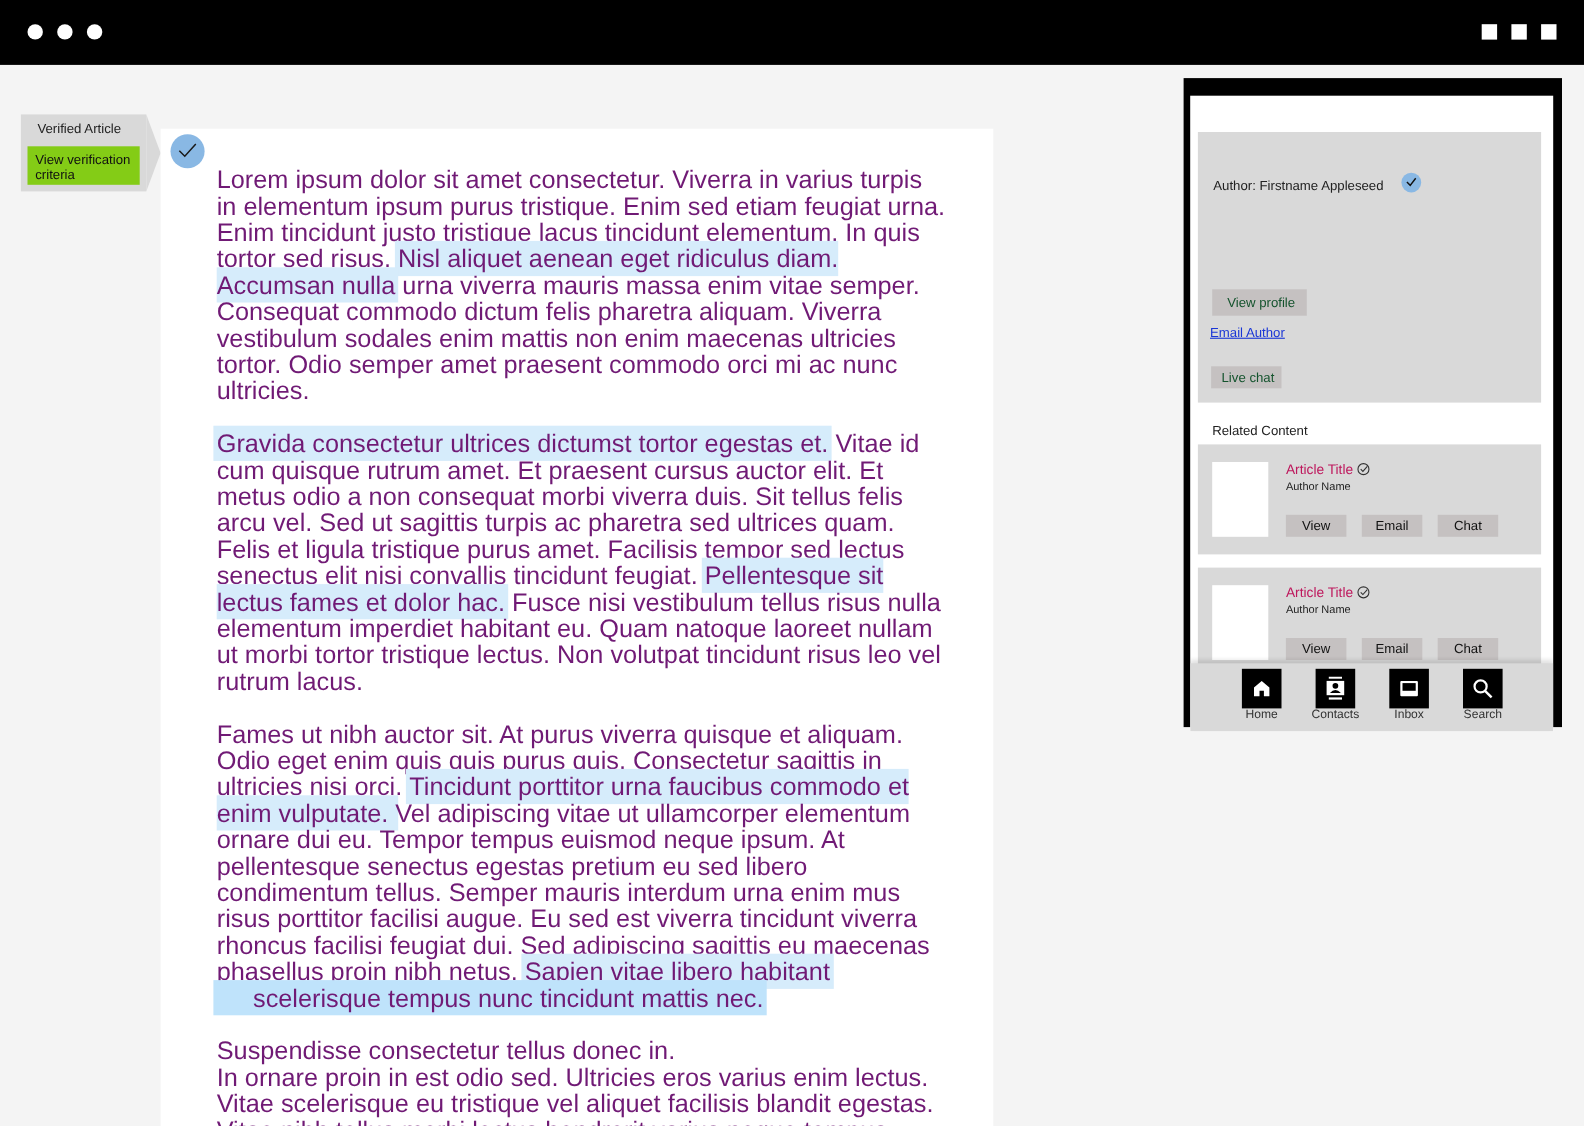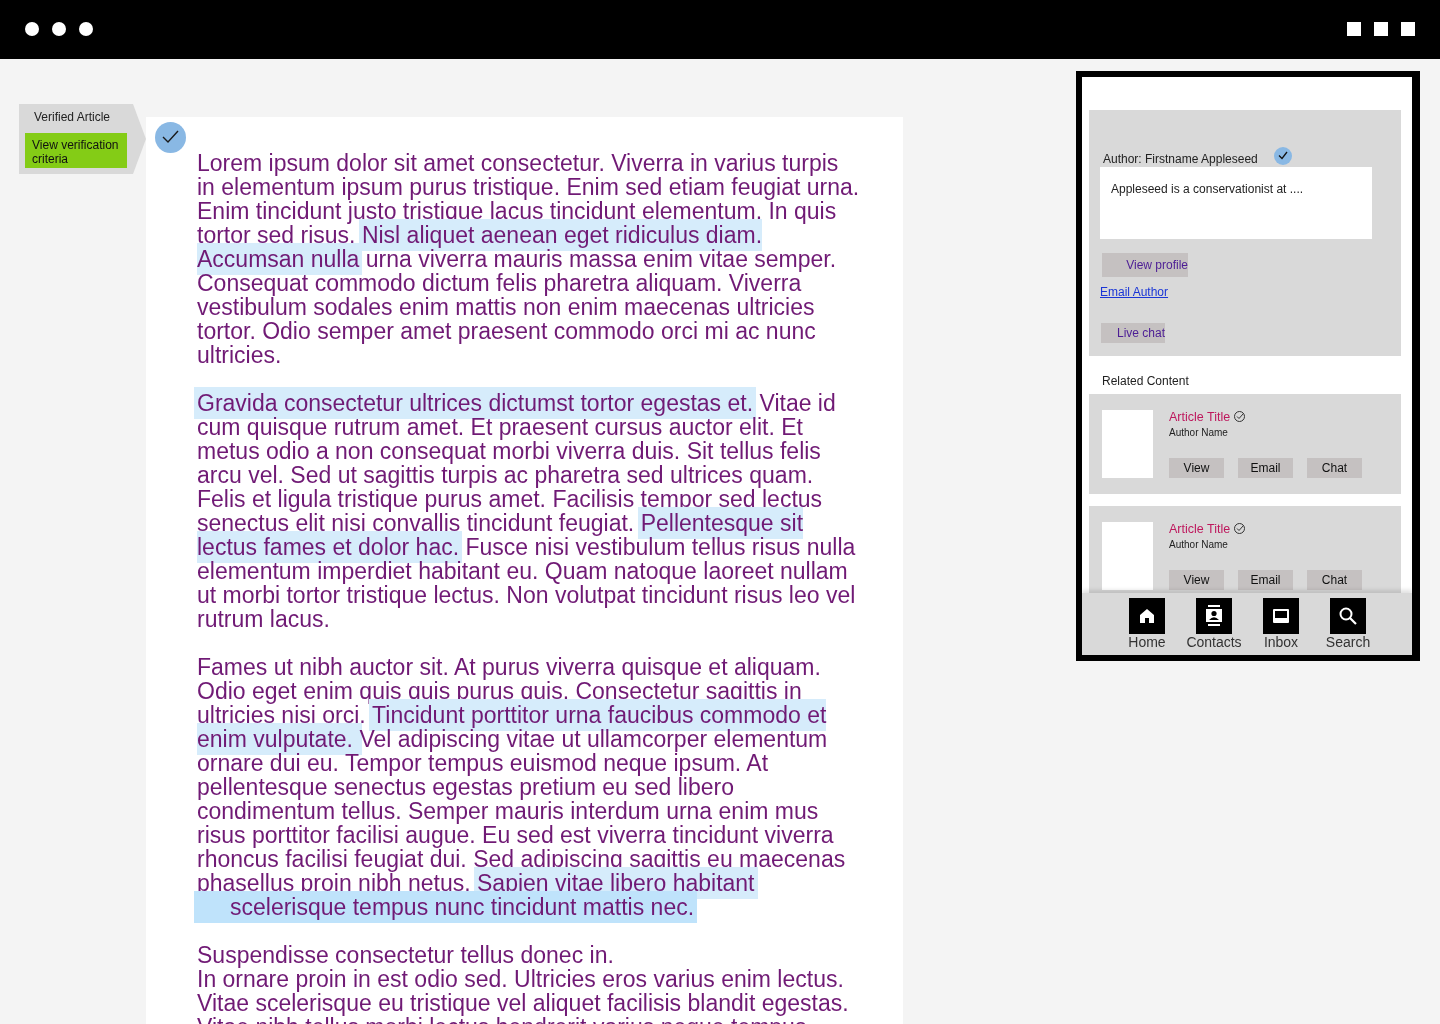--- a/index.html
+++ b/index.html
@@ -23,45 +23,45 @@
   .article { position: absolute; left: 146px; top: 117px; width: 757px; height: 907px; background: #fff; }
   .check-badge { position: absolute; left: 155px; top: 122px; width: 31px; height: 31px; border-radius: 50%; background: #89b8e4; }
   .check-badge svg { position: absolute; left: 7px; top: 8px; }
   .article-body { position: absolute; left: 197px; top: 151px; width: 665px; font-size: 23px; line-height: 24px; color: #701a75; }
   .article-body p { margin-bottom: 24px; }
   .hl { background: #d6ecfb; padding: 3px 3px; margin: 0 -3px; }
   .hl.strong { background: #bfe3fb; padding-left: 36px; }
 
   
   .phone { position: absolute; left: 1076px; top: 71px; width: 344px; height: 590px; background: #000; }
-  .phone-screen { position: absolute; left: 6px; top: 6px; width: 330px; height: 578px; background: #fff; overflow: hidden; }
+  .phone-screen { position: absolute; left: 6px; top: 16px; width: 330px; height: 578px; background: #fff; overflow: hidden; }
   .author-card { position: absolute; left: 7px; top: 33px; width: 312px; height: 246px; background: #d9d9d9; }
   .author-name { position: absolute; left: 14px; top: 42px; font-size: 12px; color: #222; }
   .author-check { position: absolute; left: 185px; top: 37px; width: 18px; height: 18px; border-radius: 50%; background: #89b8e4; }
   .author-check svg { position: absolute; left: 4px; top: 4px; }
   .author-bio { position: absolute; left: 11px; top: 57px; width: 272px; height: 72px; background: #fff; font-size: 12px; color: #222; padding: 15px 0 0 11px; }
-  .btn-grey { position: absolute; background: #c5c1c1; font-size: 12px; color: #4c1d95; border: none; text-align: right; cursor: pointer; font-family: "Liberation Sans", sans-serif; }
+  .btn-grey { position: absolute; background: #c5c1c1; font-size: 12px; color: #14532d; border: none; text-align: center; cursor: pointer; font-family: "Liberation Sans", sans-serif; }
   .view-profile { left: 13px; top: 143px; width: 86px; height: 24px; padding-left: 3px; }
   .email-author { position: absolute; left: 11px; top: 175px; font-size: 12px; color: #1a36d6; text-decoration: underline; cursor: pointer; }
   .live-chat { left: 12px; top: 213px; width: 64px; height: 20px; padding-left: 3px; }
   .related-label { position: absolute; left: 20px; top: 297px; font-size: 12px; color: #222; }
 
   .rel-card { position: absolute; left: 7px; width: 312px; height: 100px; background: #d9d9d9; }
   .rel-thumb { position: absolute; left: 13px; top: 16px; width: 51px; height: 68px; background: #fff; }
   .rel-title { position: absolute; left: 80px; top: 16px; font-size: 12.5px; color: #be185d; }
   .rel-title-check { display: inline-block; width: 11px; height: 11px; border: 1px solid #333; border-radius: 50%; position: relative; top: 1px; margin-left: 4px; }
   .rel-title-check svg { position: absolute; left: 1px; top: 1px; }
   .rel-author { position: absolute; left: 80px; top: 33px; font-size: 10px; color: #222; }
   .rel-btn { position: absolute; top: 64px; width: 55px; height: 20px; background: #c5c1c1; font-size: 12px; color: #111; border: none; text-align: center; cursor: pointer; font-family: "Liberation Sans", sans-serif; }
 
   .bottom-nav { position: absolute; left: 0; top: 516px; width: 330px; height: 62px; background: #d9d9d9; box-shadow: 0 -3px 4px rgba(0,0,0,0.12); }
   .nav-item { position: absolute; top: 5px; width: 38px; text-align: center; cursor: pointer; }
   .nav-icon { width: 36px; height: 36px; background: #000; margin: 0 auto; position: relative; }
   .nav-icon svg { position: absolute; left: 8px; top: 8px; }
-  .nav-label { font-size: 14px; color: #333; margin-top: 0; white-space: nowrap; margin-left: -10px; margin-right: -10px; }
+  .nav-label { font-size: 11px; color: #333; margin-top: 0; white-space: nowrap; margin-left: -10px; margin-right: -10px; }
 </style>
 </head>
 <body>
 
 <div class="topbar">
   <span class="dot" style="left:25px"></span>
   <span class="dot" style="left:52px"></span>
   <span class="dot" style="left:79px"></span>
   <span class="sq" style="left:1347px"></span>
   <span class="sq" style="left:1374px"></span>
@@ -89,21 +89,20 @@
 
 <div class="phone">
   <div class="phone-screen">
     <div class="author-card">
       <span class="author-name">Author: Firstname Appleseed</span>
       <span class="author-check">
         <svg width="10" height="9" viewBox="0 0 10 9">
             <path d="M1 4.5 L4 7.5 L9 1" fill="none" stroke="#111" stroke-width="1.3"></path>
           </svg>
       </span>
-      <div class="author-bio">Appleseed is a conservationist at ....</div>
       <button class="btn-grey view-profile">View profile</button>
       <a class="email-author">Email Author</a>
       <button class="btn-grey live-chat">Live chat</button>
     </div>
 
     <span class="related-label">Related Content</span>
 
     <div class="rel-card" style="top:317px">
       <div class="rel-thumb"></div>
       <span class="rel-title"><span>Article Title</span><span class="rel-title-check"><svg width="8" height="7" viewBox="0 0 8 7">

